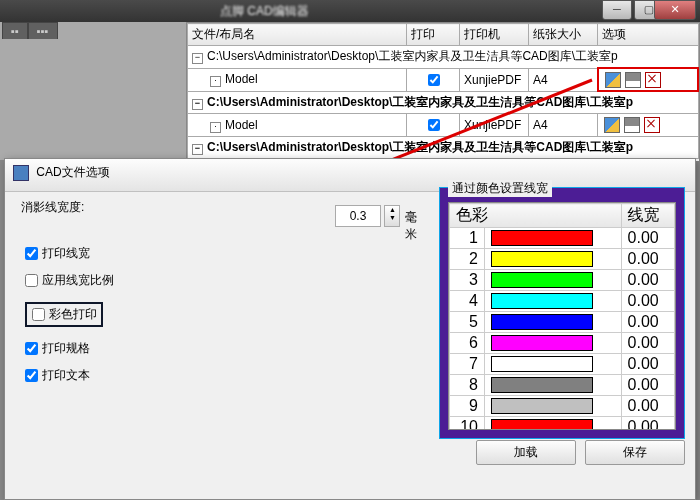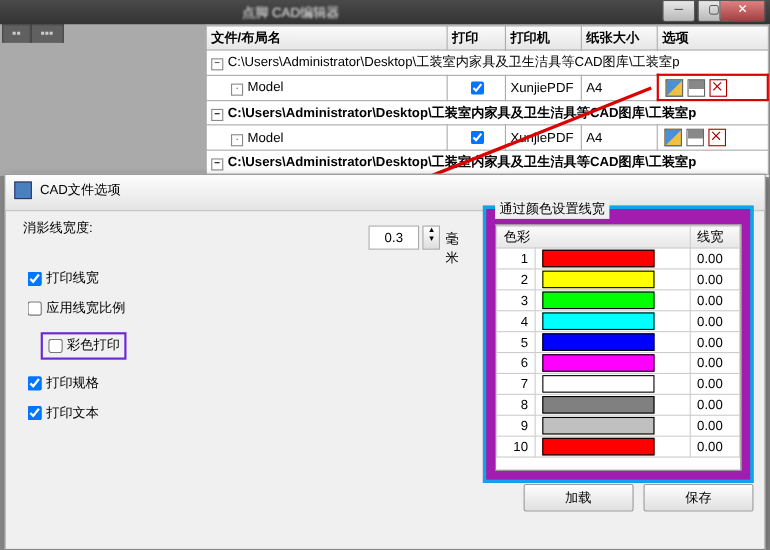--- a/index.html
+++ b/index.html
@@ -9,21 +9,21 @@
 .appbar .title{position:absolute;left:220px;top:3px;color:#eee;filter:blur(1px)}
 .appbar .winbtn{position:absolute;top:0;width:28px;height:18px;background:linear-gradient(#e8e8e8,#b8b8b8);border:1px solid #555;border-radius:0 0 3px 3px;text-align:center;line-height:16px;font-size:11px;color:#333}
 .appbar .min{right:68px}
 .appbar .max{right:36px}
 .appbar .cls{right:4px;width:40px;background:linear-gradient(#e08080,#a04040);color:#fff}
 
 
 .filepanel{position:absolute;top:22px;left:186px;right:0;height:138px;background:#fff;border:1px solid #888}
 .filepanel table{border-collapse:collapse;width:100%;font-size:12px}
 .filepanel th,.filepanel td{border:1px solid #aaa;padding:2px 4px;text-align:left;white-space:nowrap;overflow:hidden}
-.filepanel th{background:linear-gradient(#fafafa,#e6e6e6);font-weight:bold}
+.filepanel th{background:linear-gradient(#fafafa,#e6e6e6);font-weight:normal}
 .filepanel .treebtn{display:inline-block;width:9px;height:9px;border:1px solid #888;line-height:7px;text-align:center;font-size:9px;margin-right:4px}
 .chk{width:12px;height:12px}
 .iconcell span{display:inline-block;width:14px;height:14px;margin:0 2px;vertical-align:middle}
 .icon-pic{background:linear-gradient(135deg,#4a90d9 50%,#f0c040 50%);border:1px solid #666}
 .icon-doc{background:#fff;border:1px solid #666;box-shadow:inset 0 2px 0 #888,inset 0 5px 0 #888,inset 0 8px 0 #888}
 .icon-del{background:#fff;border:1px solid #a00;position:relative}
 .icon-del:before,.icon-del:after{content:"";position:absolute;top:5px;left:1px;width:10px;height:1px;background:#a00}
 .icon-del:before{transform:rotate(45deg)}
 .icon-del:after{transform:rotate(-45deg)}
 .redbox{border:2px solid #d00!important}
@@ -36,27 +36,27 @@
 
 
 .leftcol{position:absolute;left:16px;top:12px;width:400px}
 .leftcol .lbl{margin-bottom:10px}
 .numbox{position:absolute;left:314px;top:6px}
 .numbox input{width:40px;height:18px;text-align:center;border:1px solid #aaa;font-size:12px}
 .numbox .spin{display:inline-block;width:14px;height:20px;border:1px solid #aaa;vertical-align:top;background:linear-gradient(#fff,#ddd);font-size:7px;line-height:8px;text-align:center}
 .unit{position:absolute;left:384px;top:10px}
 .chkrow{margin:8px 0}
 .chkrow input{vertical-align:middle;margin-right:4px}
-.chkrow.hl{border:2px solid #6d28d9;display:inline-block;padding:1px 4px 1px 1px;margin:4px 16px}
-
-
-.rightbox{position:absolute;left:434px;top:0;right:10px;bottom:60px;border:3px solid #0ea5e9;background:#a21caf}
+.chkrow.hl{border:2px solid #0f172a;display:inline-block;padding:1px 4px 1px 1px;margin:4px 4px}
+
+
+.rightbox{position:absolute;left:434px;top:0;right:10px;bottom:60px;border:1px solid #0ea5e9;background:#4c1d95}
 .rightbox .grptitle{position:absolute;top:-8px;left:8px;background:#f0f0f0;padding:0 4px}
 .colortable{position:absolute;top:14px;left:8px;right:8px;bottom:8px;background:#fff;border:1px solid #888;overflow:auto}
-.colortable table{border-collapse:collapse;width:100%;font-size:12px}
+.colortable table{border-collapse:collapse;width:100%;font-size:16px}
 .colortable th,.colortable td{border:1px solid #ccc;padding:1px 6px;text-align:left}
 .colortable th{background:linear-gradient(#fafafa,#e6e6e6);font-weight:normal}
 .swatch{width:100px;height:14px;border:1px solid #000}
 
 
 .btnrow{position:absolute;right:10px;bottom:34px}
 .btnrow2{position:absolute;right:10px;bottom:4px}
 .btn{display:inline-block;min-width:70px;padding:3px 14px;background:linear-gradient(#fdfdfd,#e0e0e0);border:1px solid #999;border-radius:2px;margin-left:6px;text-align:center;cursor:pointer}
 
 

